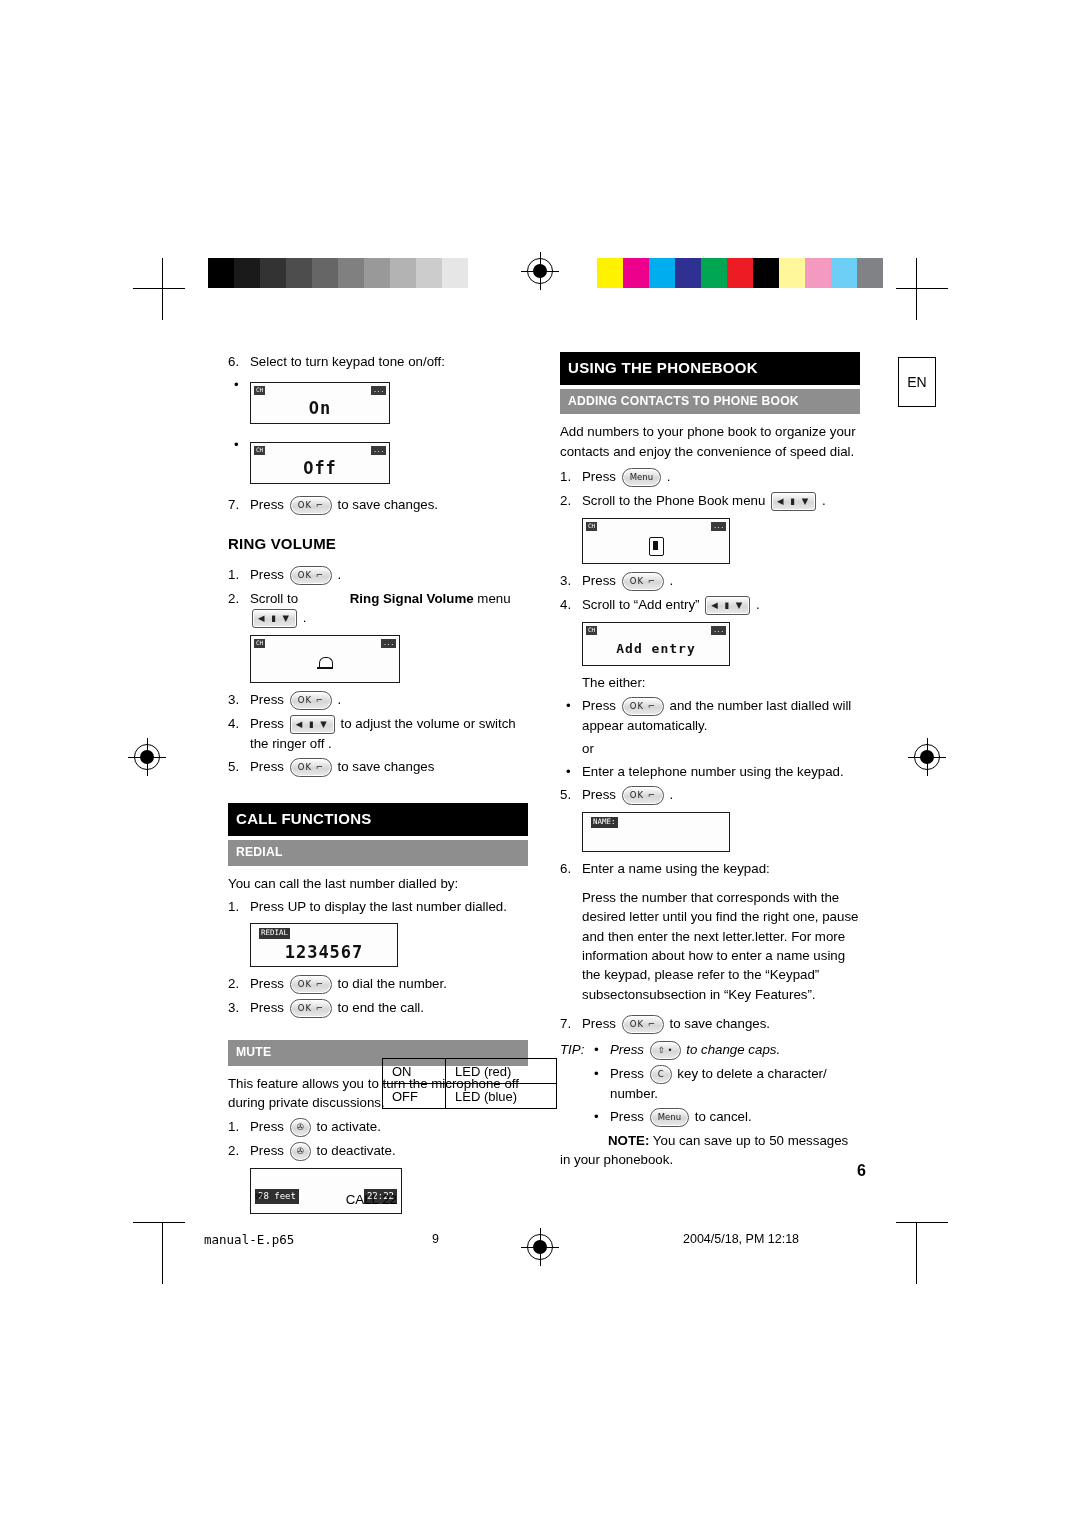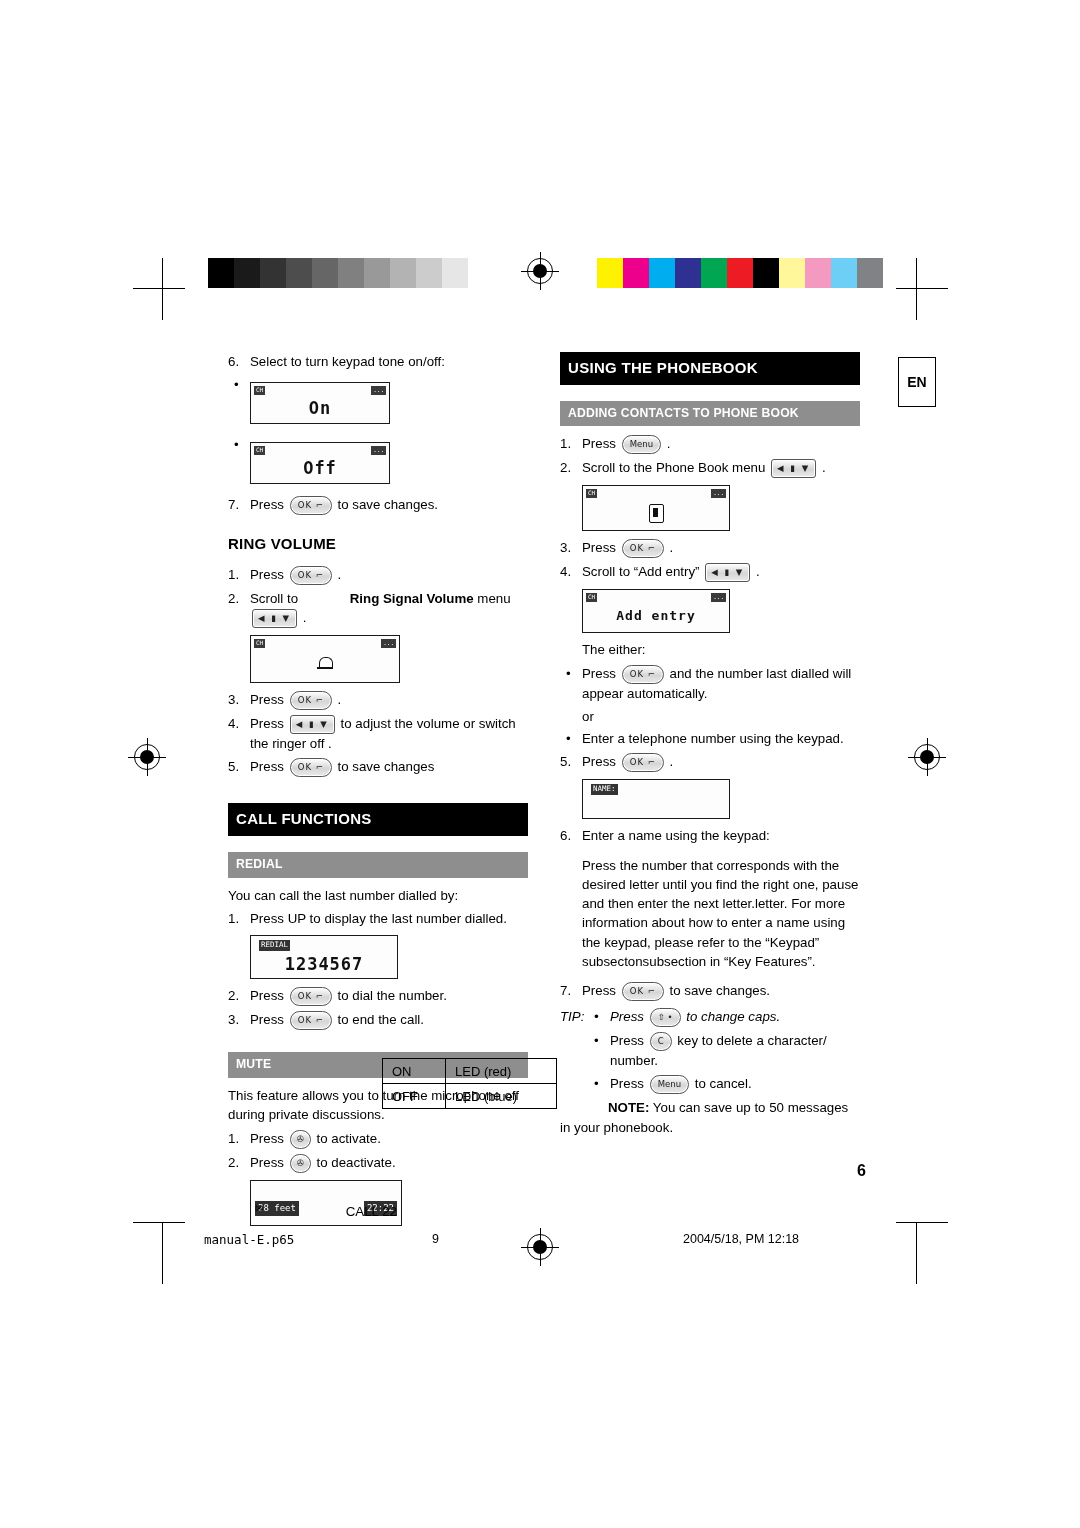--- a/index.html
+++ b/index.html
@@ -74,38 +74,38 @@
   .col-left  { left: 228px; top: 352px; width: 300px; }
   .col-right { left: 560px; top: 352px; width: 300px; }
 
   .bar-black {
     background: #000;
     color: #fff;
     font-weight: bold;
     font-size: 15px;
     letter-spacing: 0.3px;
     padding: 5px 8px 6px 8px;
-    margin: 6px 0 16px 0;
+    margin: 6px 0 4px 0;
   }
   .bar-gray {
     background: #8e8e8e;
     color: #fff;
     font-weight: bold;
     font-size: 12.2px;
     letter-spacing: 0.2px;
     padding: 4px 8px 4px 8px;
     margin: 3px 0 8px 0;
   }
   .en-badge {
     position: absolute;
     left: 898px; top: 357px;
     width: 36px; height: 48px;
     border: 1px solid #000;
     display: flex; align-items: center; justify-content: center;
-    font-size: 14px; font-weight: bold;
+    font-size: 14px; font-weight: normal;
   }
 
   h3.sec {
     font-size: 15px;
     font-weight: bold;
     margin: 18px 0 10px 0;
     letter-spacing: 0.2px;
   }
 
   p { margin: 0 0 3px 0; }
@@ -527,20 +527,21 @@
       <td class="v">LED (blue)</td>
     </tr>
   </tbody>
     </table>
 
   <div class="col col-right">
 
     <div class="bar-black" style="margin-top:0;">USING THE PHONEBOOK</div>
     <div class="bar-gray">ADDING CONTACTS TO PHONE BOOK</div>
 
+    <p>Add numbers to your phone book to organize your contacts and enjoy the convenience of speed dial.</p>
 
     <div class="row" style="margin-top:6px;">
       <span class="num">1.</span>
       <span class="txt">
         <span>Press</span>
         <span class="key">Menu</span>
         <span>.</span>
       </span>
     </div>
 

